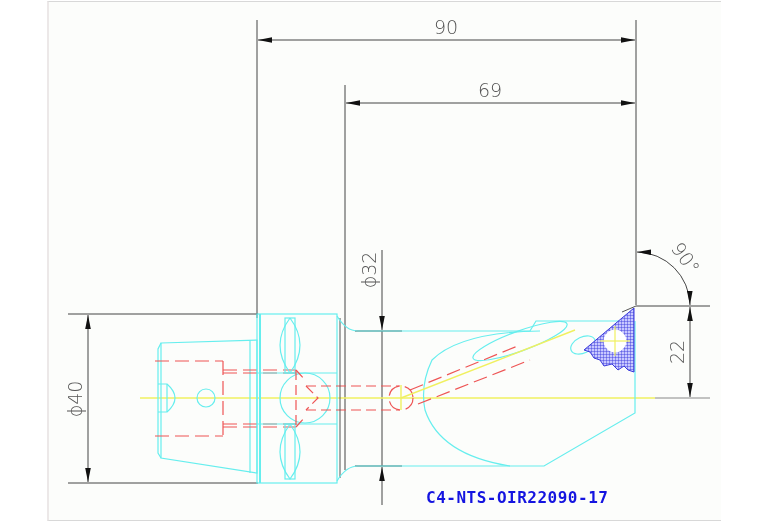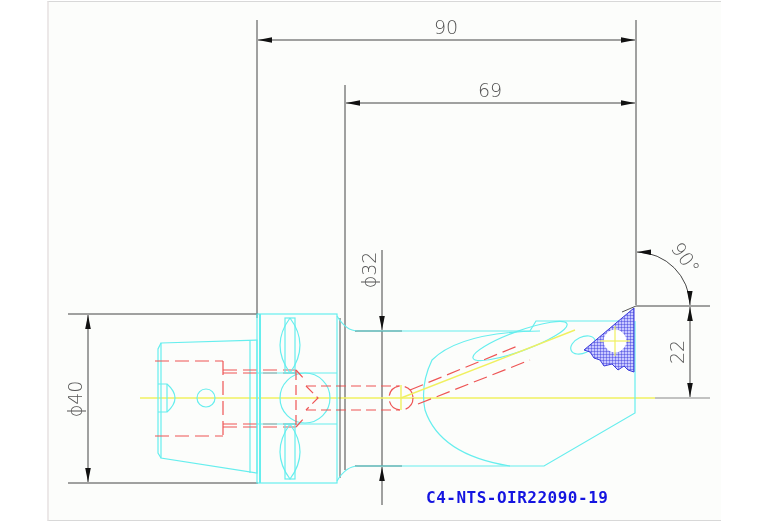--- a/index.html
+++ b/index.html
@@ -131,13 +131,13 @@
 
   <g>
     <path d="M 634 308 L 634 372 L 628 370 L 624 366 L 618 370 L 612 364 L 604 366 L 600 360 L 594 358 L 590 352 L 584 350 L 622 318 Z" fill="url(#hatch)" stroke="#3a3adb" stroke-width="1"></path>
     <line x1="622" y1="312" x2="636" y2="306" stroke="#555" stroke-width="1"></line>
     <circle cx="615" cy="341" r="11" fill="#ffffff" stroke="#ffffff"></circle>
     <line x1="600" y1="341" x2="630" y2="341" stroke="#f0f060" stroke-width="1.2"></line>
     <line x1="615" y1="326" x2="615" y2="356" stroke="#f0f060" stroke-width="1.2"></line>
   </g>
 </svg>
 
-<div class="part-label">C4-NTS-OIR22090-19</div>
+<div class="part-label">C4-NTS-OIR22090-17</div>
 
 </body></html>

